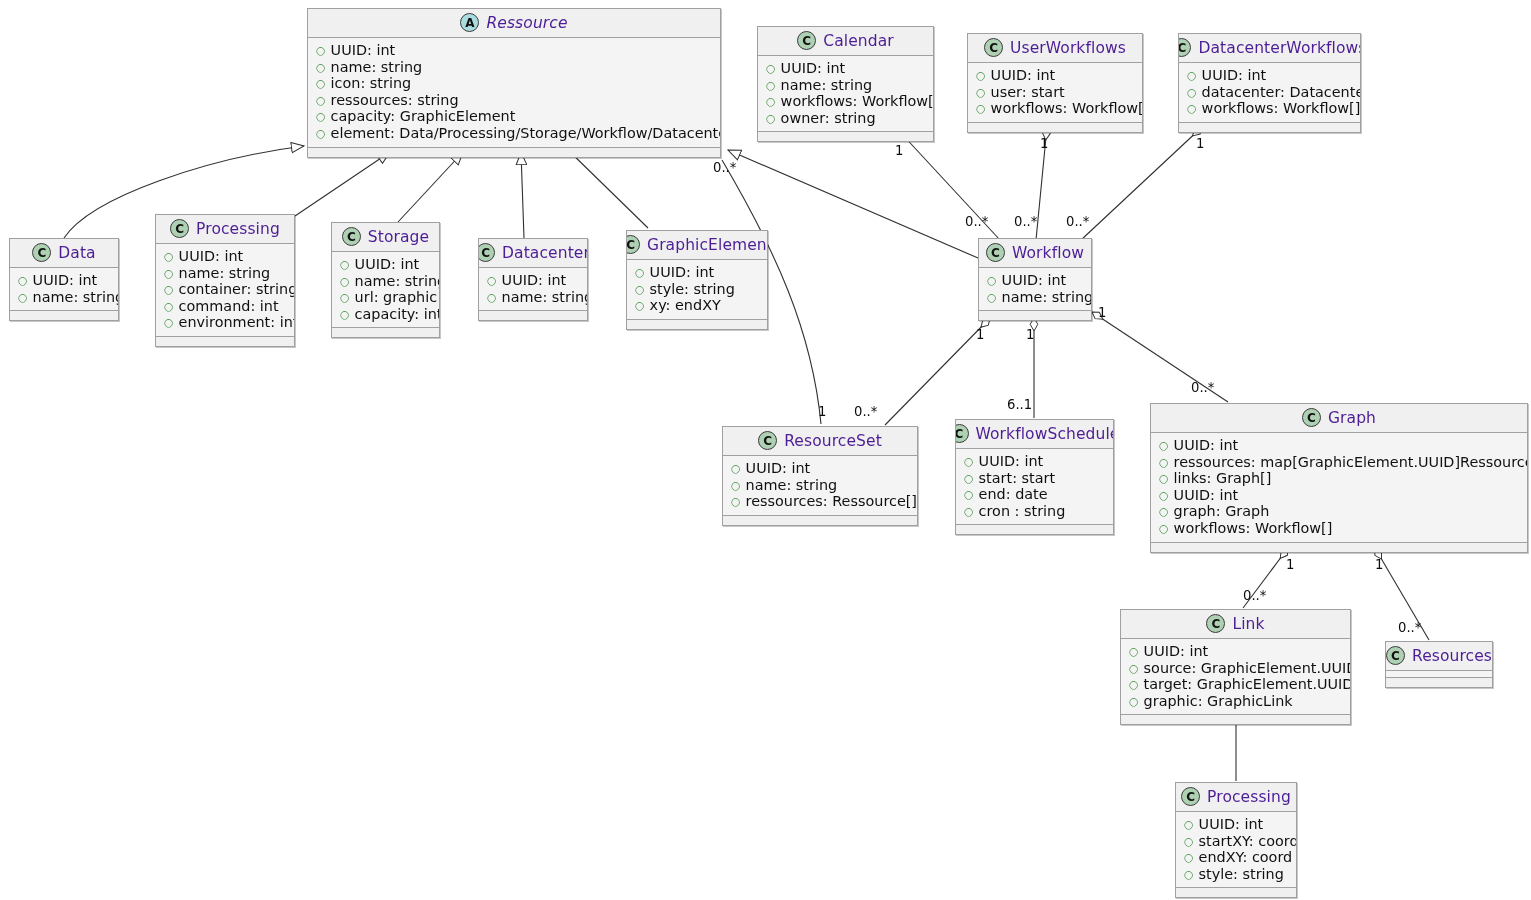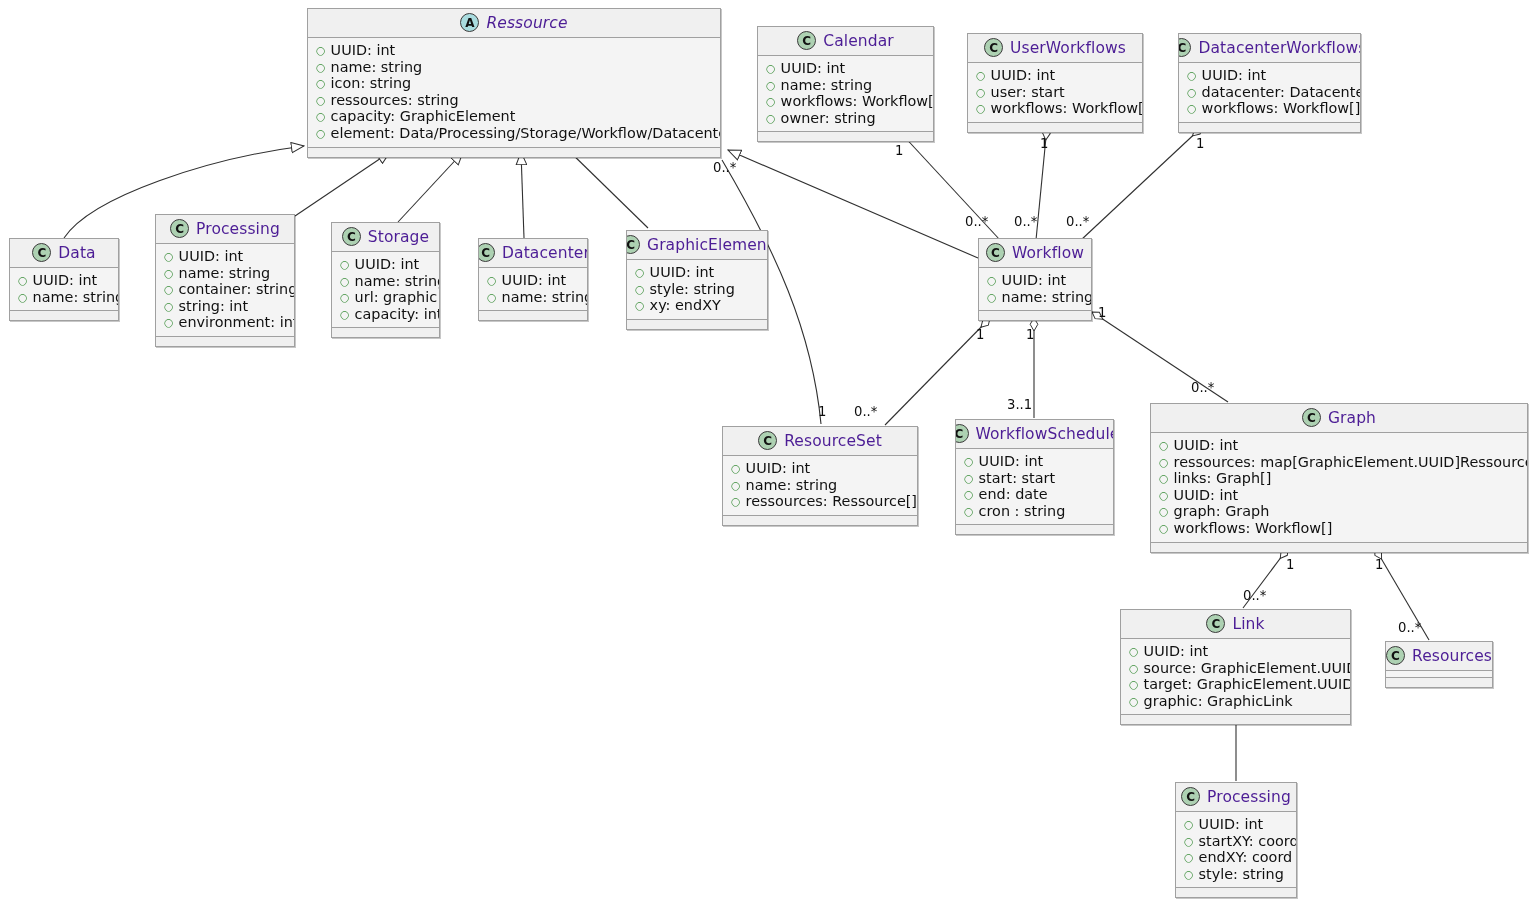--- a/index.html
+++ b/index.html
@@ -282,21 +282,21 @@
           <div class="attr">
             <span class="vis">○</span>
             <span>name: string</span>
           </div>
           <div class="attr">
             <span class="vis">○</span>
             <span>container: string</span>
           </div>
           <div class="attr">
             <span class="vis">○</span>
-            <span>string: int</span>
+            <span>command: int</span>
           </div>
           <div class="attr">
             <span class="vis">○</span>
             <span>environment: int</span>
           </div>
         </div>
         <div class="uml-footer"></div>
       </div>
       <div class="uml-class" style="left: 331px; top: 222px; width: 109px;">
         <div class="uml-header">
@@ -522,20 +522,20 @@
       <span class="edge-label" style="left: 1040px; top: 136px;">1</span>
       <span class="edge-label" style="left: 1196px; top: 136px;">1</span>
       <span class="edge-label" style="left: 965px; top: 214px;">0..*</span>
       <span class="edge-label" style="left: 1014px; top: 214px;">0..*</span>
       <span class="edge-label" style="left: 1066px; top: 214px;">0..*</span>
       <span class="edge-label" style="left: 976px; top: 327px;">1</span>
       <span class="edge-label" style="left: 1026px; top: 327px;">1</span>
       <span class="edge-label" style="left: 1098px; top: 305px;">1</span>
       <span class="edge-label" style="left: 818px; top: 404px;">1</span>
       <span class="edge-label" style="left: 854px; top: 404px;">0..*</span>
-      <span class="edge-label" style="left: 1007px; top: 397px;">3..1</span>
+      <span class="edge-label" style="left: 1007px; top: 397px;">6..1</span>
       <span class="edge-label" style="left: 1191px; top: 380px;">0..*</span>
       <span class="edge-label" style="left: 1286px; top: 557px;">1</span>
       <span class="edge-label" style="left: 1375px; top: 557px;">1</span>
       <span class="edge-label" style="left: 1243px; top: 588px;">0..*</span>
       <span class="edge-label" style="left: 1398px; top: 620px;">0..*</span>
     </div>
 </div>
 
 </body></html>

